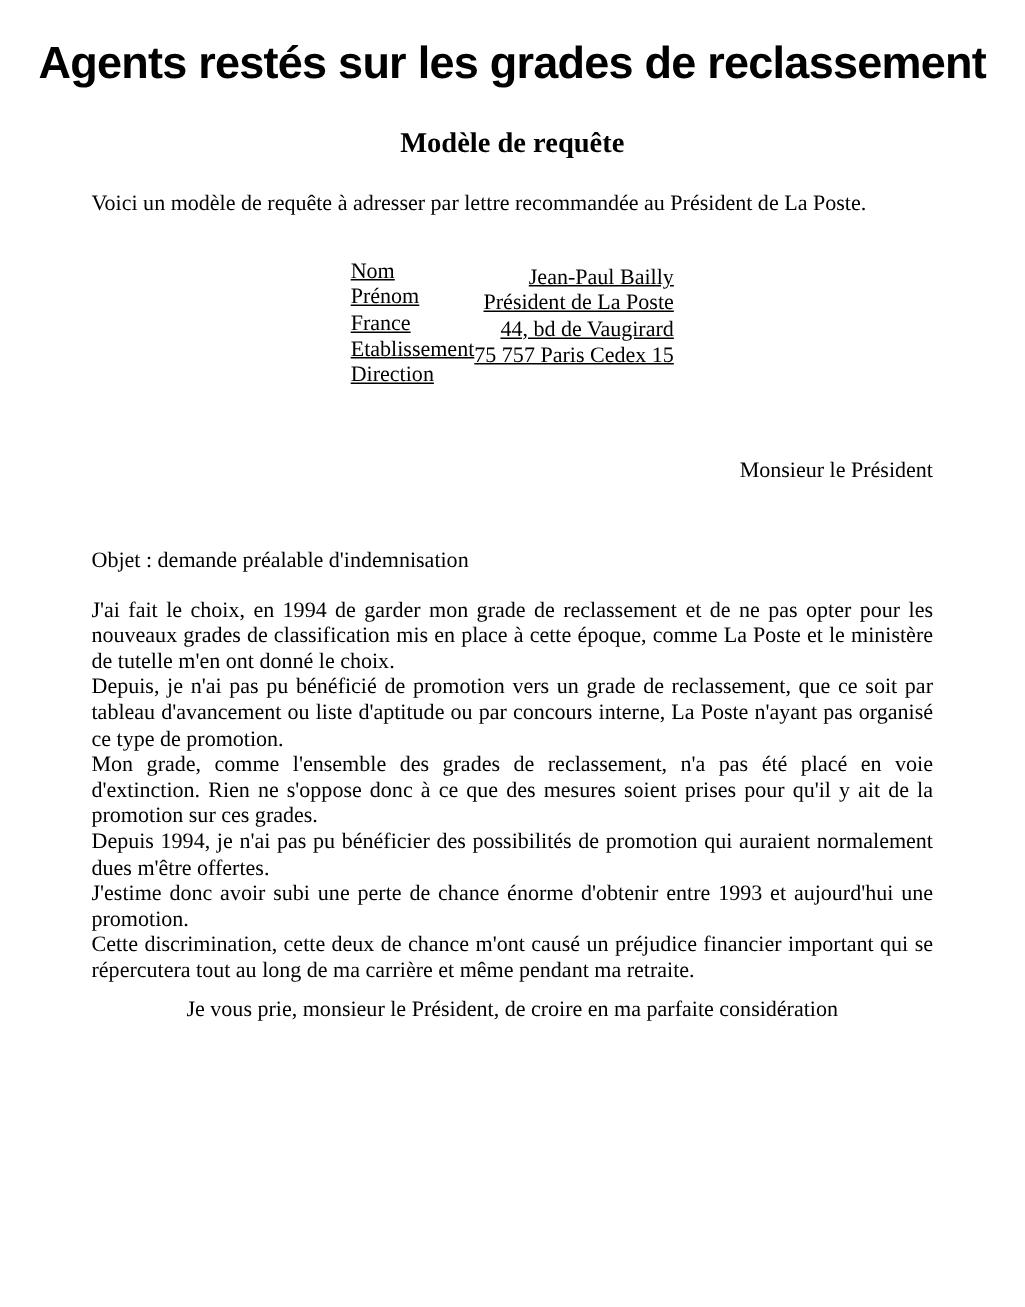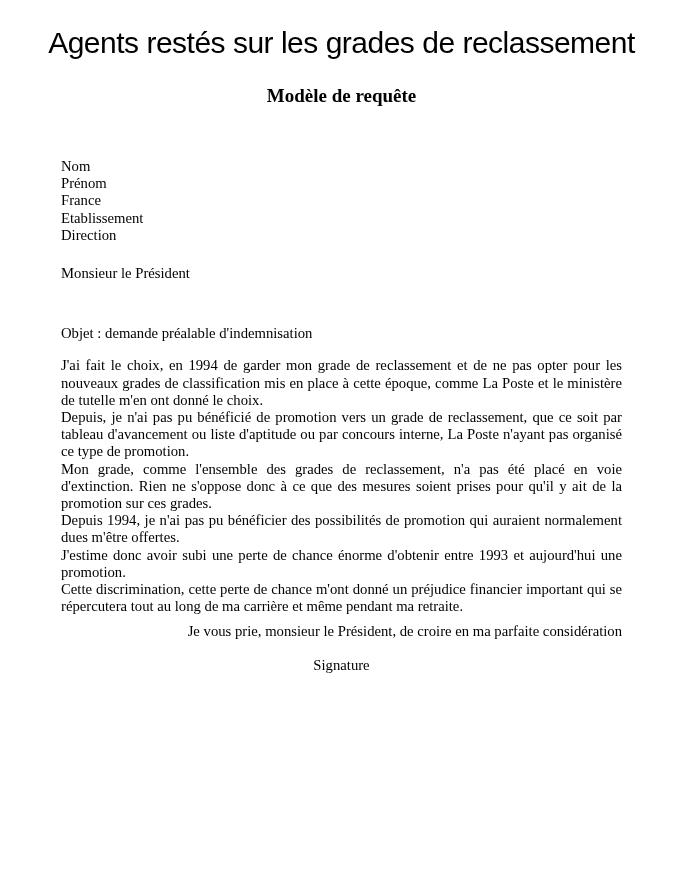--- a/index.html
+++ b/index.html
@@ -12,21 +12,21 @@
     height: 871px;
     overflow: hidden;
     color: #000000;
     font-family: "Liberation Serif", "DejaVu Serif", serif;
     font-size: 14.7px;
     line-height: 17.2px;
   }
   .doc-title {
     margin: 25px 0 0 0;
     font-family: "Liberation Sans", "DejaVu Sans", sans-serif;
-    font-weight: normal;
+    font-weight: bold;
     font-size: 30px;
     line-height: 36px;
     letter-spacing: -0.5px;
     text-align: center;
     white-space: nowrap;
   }
   .letter-title {
     margin: 18px 0 0 0;
     font-family: "Liberation Serif", "DejaVu Serif", serif;
     font-weight: bold;
@@ -37,80 +37,87 @@
   .page {
     padding: 0 61px;
     box-sizing: border-box;
     width: 683px;
   }
   .intro {
     margin-top: 16px;
   }
   .address-row {
     display: flex;
-    justify-content: space-between;
+    justify-content: center;
     align-items: flex-start;
-    margin-top: 46px;
+    margin-top: 28px;
+    text-decoration: underline;
   }
   .recipient-block {
     padding-top: 4px;
     text-align: right;
   }
   .salutation {
-    margin-top: 21px;
-    text-align: left;
+    margin-top: 47px;
+    text-align: right;
   }
   .subject {
     margin-top: 43px;
   }
   .paragraphs {
     margin-top: 15px;
   }
   .paragraphs p {
     margin: 0;
     text-align: justify;
   }
   .closing {
     margin-top: 8px;
-    text-align: right;
+    text-align: center;
   }
   .signature {
     margin-top: 16px;
     text-align: center;
   }
 </style>
 </head>
 <body>
 
 <h1 class="doc-title">Agents restés sur les grades de reclassement</h1>
 <h2 class="letter-title">Modèle de requête</h2>
 
 <div class="page">
 
+  <div class="intro">Voici un modèle de requête à adresser par lettre recommandée au Président de La Poste.</div>
 
   <div class="address-row">
     <div class="sender-block">
       <div>Nom</div>
       <div>Prénom</div>
       <div>France</div>
       <div>Etablissement</div>
       <div>Direction</div>
+    </div>
+    <div class="recipient-block">
+      <div>Jean-Paul Bailly</div>
+      <div>Président de La Poste</div>
+      <div>44, bd de Vaugirard</div>
+      <div>75 757 Paris Cedex 15</div>
     </div>
   </div>
 
   <div class="salutation">Monsieur le Président</div>
 
   <div class="subject">Objet : demande préalable d'indemnisation</div>
 
   <div class="paragraphs">
     <p>J'ai fait le choix, en 1994 de garder mon grade de reclassement et de ne pas opter pour les nouveaux grades de classification mis en place à cette époque, comme La Poste et le ministère de tutelle m'en ont donné le choix.</p>
     <p>Depuis, je n'ai pas pu bénéficié de promotion vers un grade de reclassement, que ce soit par tableau d'avancement ou liste d'aptitude ou par concours interne, La Poste n'ayant pas organisé ce type de promotion.</p>
     <p>Mon grade, comme l'ensemble des grades de reclassement, n'a pas été placé en voie d'extinction. Rien ne s'oppose donc à ce que des mesures soient prises pour qu'il y ait de la promotion sur ces grades.</p>
     <p>Depuis 1994, je n'ai pas pu bénéficier des possibilités de promotion qui auraient normalement dues m'être offertes.</p>
     <p>J'estime donc avoir subi une perte de chance énorme d'obtenir entre 1993 et aujourd'hui une promotion.</p>
-    <p>Cette discrimination, cette perte de chance m'ont donné un préjudice financier important qui se répercutera tout au long de ma carrière et même pendant ma retraite.</p>
+    <p>Cette discrimination, cette deux de chance m'ont causé un préjudice financier important qui se répercutera tout au long de ma carrière et même pendant ma retraite.</p>
   </div>
 
   <div class="closing">Je vous prie, monsieur le Président, de croire en ma parfaite considération</div>
 
-  <div class="signature">Signature</div>
 
 </div>
 
 </body></html>

